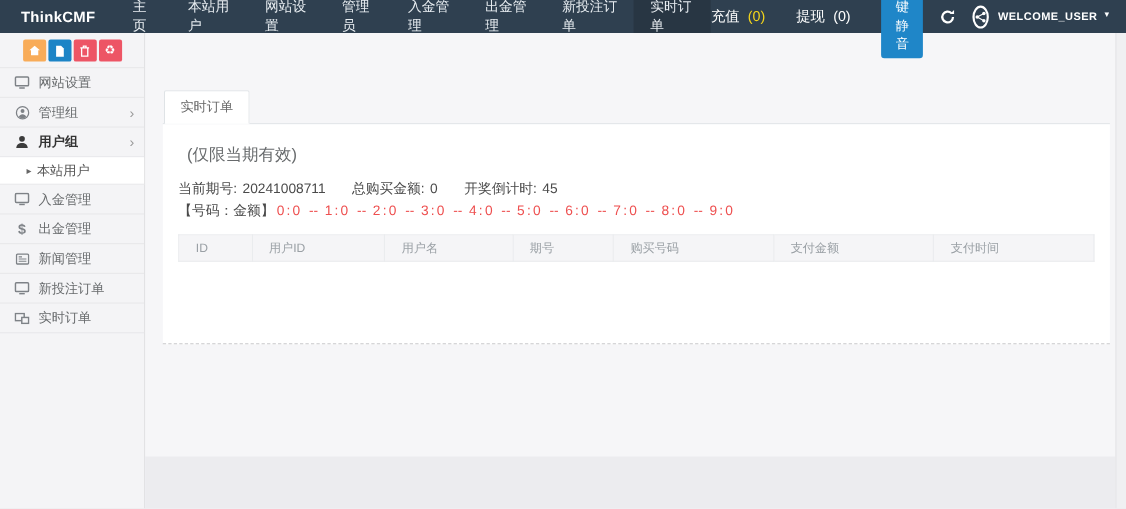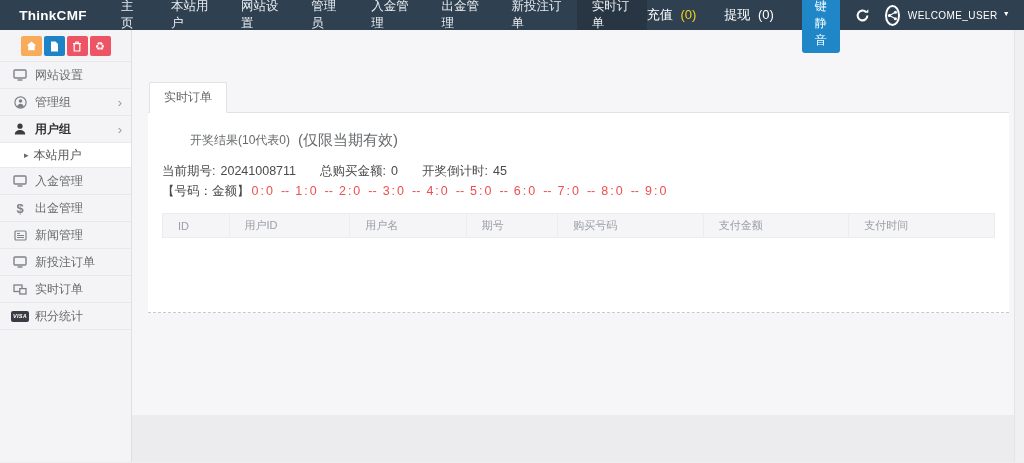--- a/index.html
+++ b/index.html
@@ -17,21 +17,21 @@
   .nav-item.active { background:#283643; }
   .nav-right { margin-left:auto; display:flex; align-items:center; padding-right:14px; }
   .nav-stat { color:#fff; font-size:13px; margin-right:28px; cursor:pointer; white-space:nowrap; }
   .nav-stat .cnt { margin-left:4px; }
   .mute-btn { background:#1f86c8; color:#fff; border:none; border-radius:3px;
     font-size:12px; padding:4px 10px; margin-right:15px; cursor:pointer;
     font-family:inherit; }
   .refresh-btn { margin-right:15px; display:flex; align-items:center; cursor:pointer; }
   .avatar { width:21px; height:21px; border:2px solid #fff; border-radius:50%;
     display:flex; align-items:center; justify-content:center; margin-right:8px; cursor:pointer; }
-  .username { color:#fff; font-size:10px; font-weight:normal; letter-spacing:.4px; cursor:pointer;
+  .username { color:#fff; font-size:10px; font-weight:bold; letter-spacing:.4px; cursor:pointer;
     display:flex; }
   .username .caret { font-size:7px; margin-left:5px; }
 
   
   .sidebar { position:absolute; top:30px; left:0; bottom:0; width:132px;
     background:#f4f4f6; border-right:1px solid #e0e0e3; }
   .quick-row { display:flex; justify-content:center; gap:2px; padding:6px 0 5px; }
   .quick-btn { width:21px; height:20px; border:none; border-radius:2px;
     display:flex; align-items:center; justify-content:center; cursor:pointer; color:#fff; }
   .side-list { border-top:1px solid #e8e8ea; }
@@ -238,42 +238,35 @@
         <span class="sicon">
           <svg viewBox="0 0 14 11" width="14" height="11">
               <rect x="1" y="1" width="8" height="6.5" fill="none" stroke="currentColor" stroke-width="1.3"></rect>
               <rect x="6.8" y="4.6" width="6.2" height="5.4" fill="#f4f4f6" stroke="currentColor" stroke-width="1.3"></rect>
             </svg>
         </span>
         <span>实时订单</span>
       </div>
 
 
-      <div class="side-item">
-        <span class="sicon">
-          <span class="visa-badge">VISA</span>
-        </span>
-        <span>积分统计</span>
-      </div>
 
     </div>
   </div>
 
   <div class="main">
     <div class="iframe-end"></div>
     <div class="scroll-track"></div>
 
     <div class="tabs-row">
       <div class="tab">实时订单</div>
     </div>
 
     <div class="panel">
 
       <div class="form-row">
-        <label class="form-label">开奖结果(10代表0)</label>
         <span class="form-hint">(仅限当期有效)</span>
       </div>
 
       <div class="info-row">
         <span class="info-group">
           <span>当前期号:</span><span class="ival">20241008711</span>
         </span>
         <span class="info-group">
           <span>总购买金额:</span><span class="ival">0</span>
         </span>

